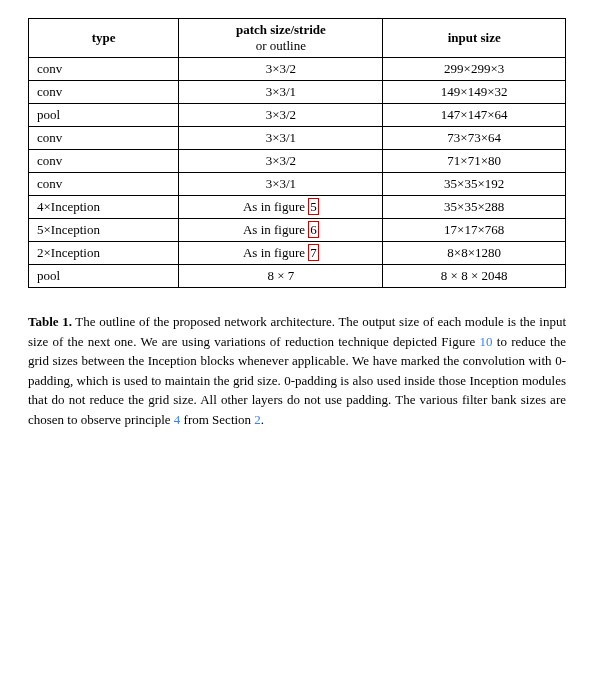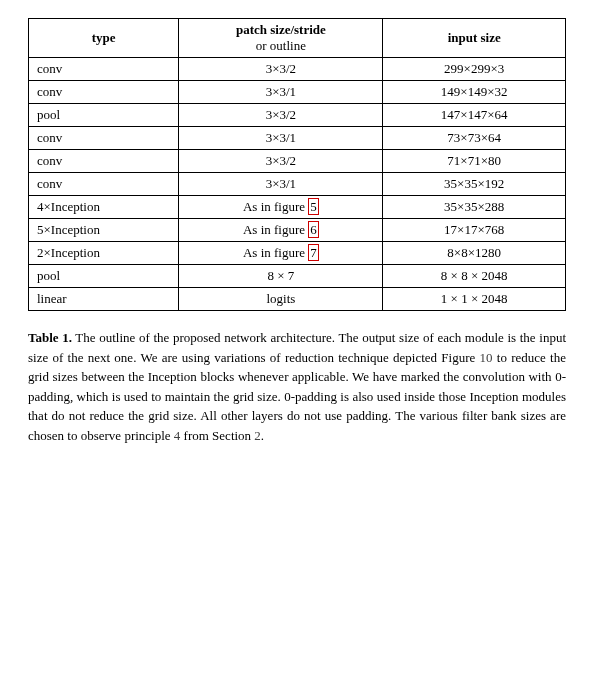--- a/index.html
+++ b/index.html
@@ -7,21 +7,21 @@
       background: #fff;
       font-family: "Times New Roman", Times, serif;
       font-size: 13px;
       color: #000;
       width: 594px;
       min-height: 684px;
       padding: 18px 28px;
     }
     .table-container {
       width: 100%;
-      margin-bottom: 17px;
+      margin-bottom: 24px;
     }
     table {
       width: 100%;
       border-collapse: collapse;
       font-size: 13px;
     }
     table th, table td {
       border: 1px solid #000;
       padding: 3px 8px;
       text-align: center;
@@ -41,21 +41,21 @@
       border: 1.5px solid #c00;
       padding: 0 1px;
     }
     .caption {
       font-size: 13px;
       line-height: 1.5;
       text-align: justify;
       margin-top: 10px;
     }
     .caption .link {
-      color: #404040;
+      color: #3b82f6;
       text-decoration: none;
     }
     .caption-title {
       font-weight: bold;
     }
     .col-type { width: 28%; }
     .col-patch { width: 38%; }
     .col-input { width: 34%; text-align: center; }
   </style>
 </head>
@@ -117,24 +117,19 @@
         <tr>
           <td class="left-align">2×Inception</td>
           <td>As in figure <span class="highlight-box">7</span></td>
           <td>8×8×1280</td>
         </tr>
         <tr>
           <td class="left-align">pool</td>
           <td>8 × 7</td>
           <td>8 × 8 × 2048</td>
         </tr>
-        <tr>
-          <td class="left-align">linear</td>
-          <td>logits</td>
-          <td>1 × 1 × 2048</td>
-        </tr>
       </tbody>
   </table>
 </div>
 
 <div class="caption">
   <span class="caption-title">Table 1.</span><span> The outline of the proposed network architecture.  The output size of each module is the input size of the next one.  We are using variations of reduction technique depicted Figure </span><a class="link">10</a><span> to reduce the grid sizes between the Inception blocks whenever applicable. We have marked the convolution with 0-padding, which is used to maintain the grid size.  0-padding is also used inside those Inception modules that do not reduce the grid size. All other layers do not use padding. The various filter bank sizes are chosen to observe principle </span><a class="link">4</a><span> from Section </span><a class="link">2</a><span>.</span>
 </div>
 
 </body></html>

